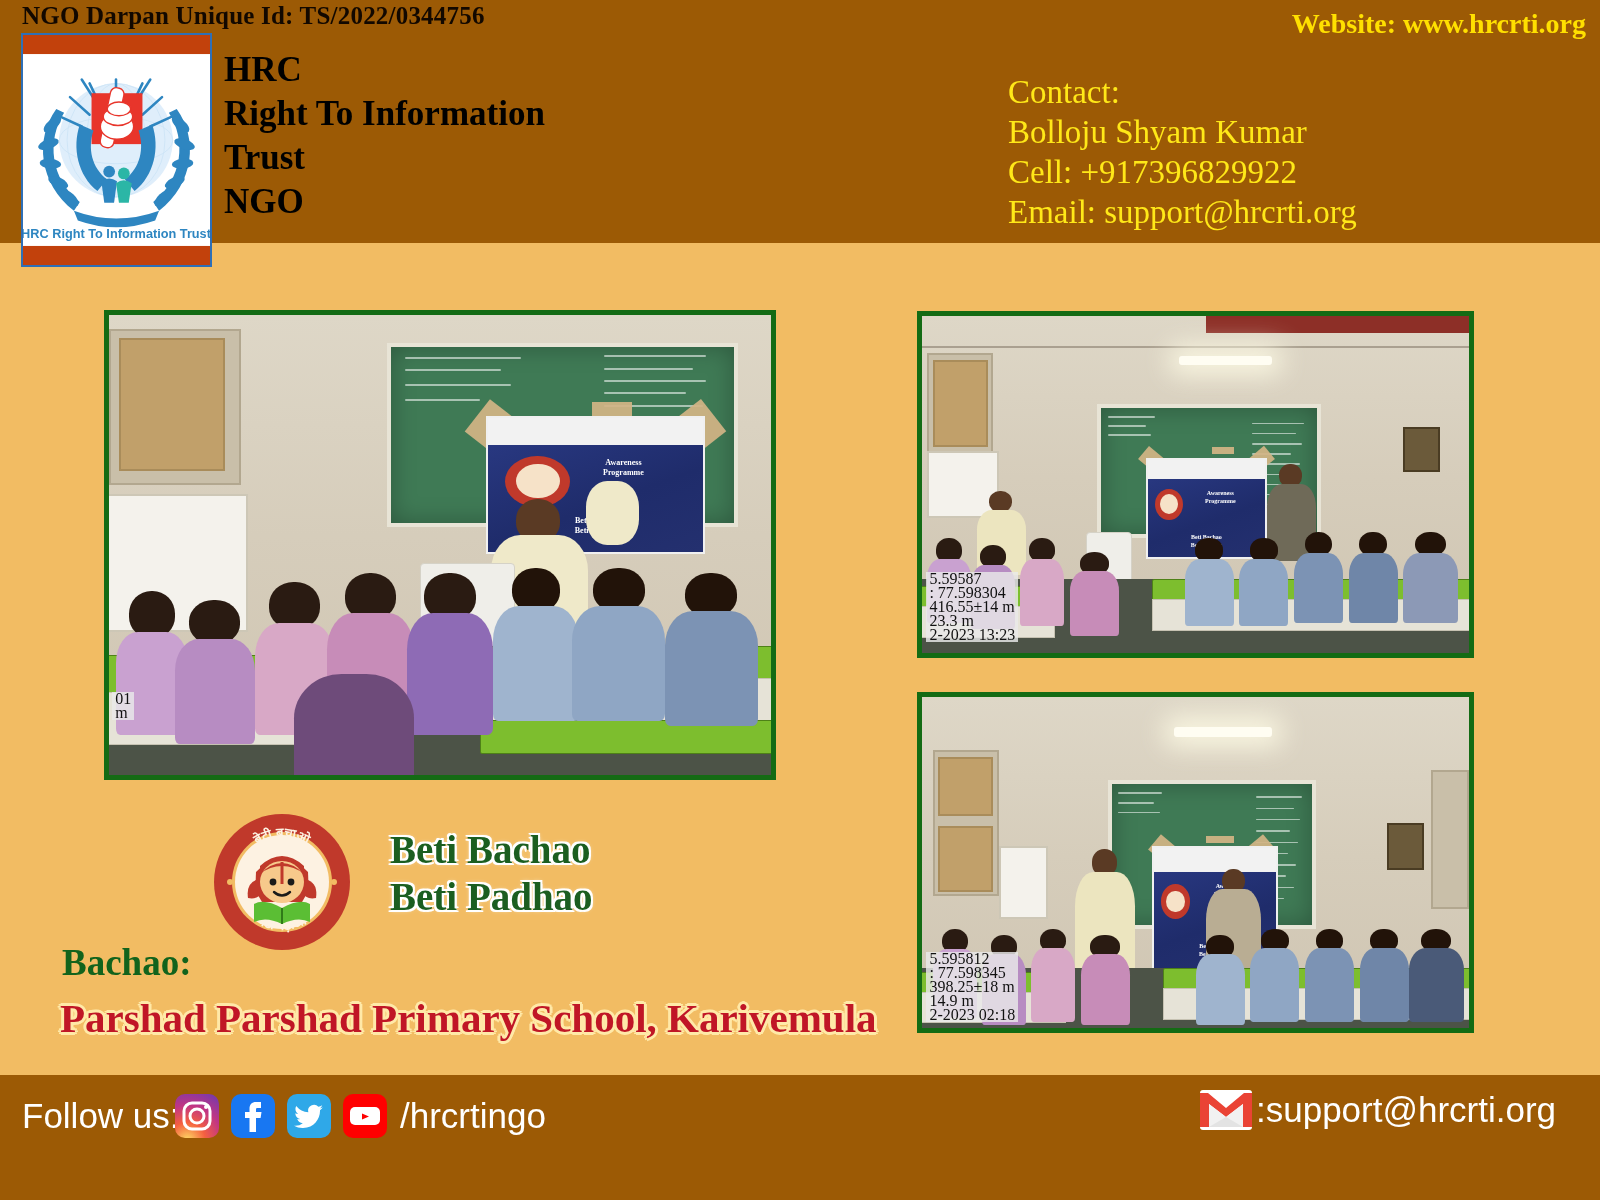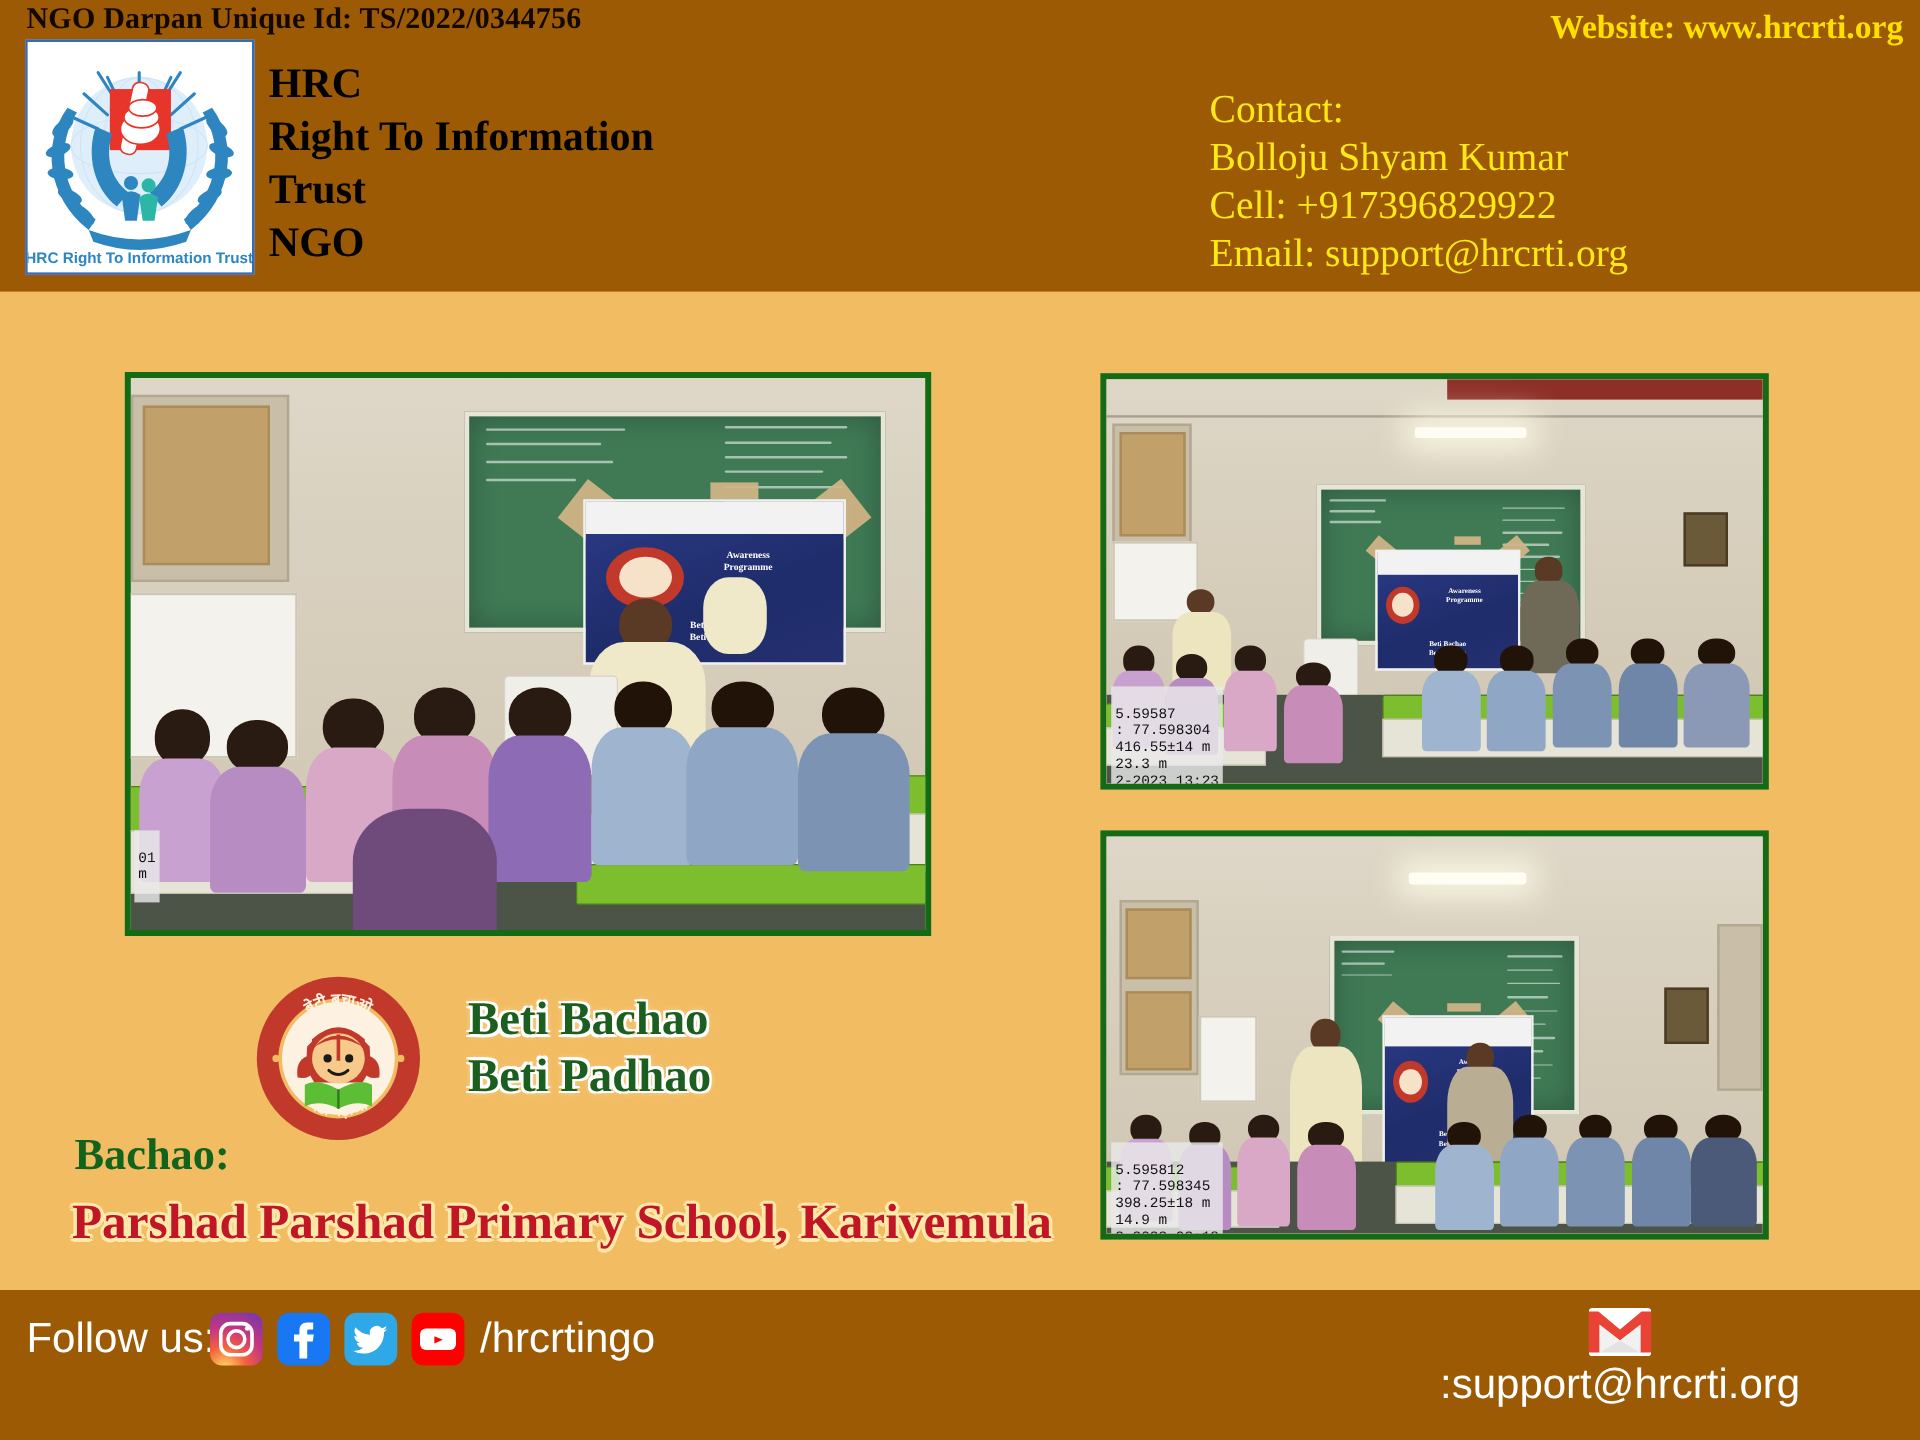--- a/index.html
+++ b/index.html
@@ -16,22 +16,22 @@
     position:absolute;left:0;top:0;width:1600px;height:243px;
     background:#9C5A05;
   }
   .darpan-id{
     position:absolute;left:22px;top:2px;
     font-family:"Liberation Serif",serif;
     font-weight:bold;font-size:25px;color:#120800;
     letter-spacing:.2px;white-space:nowrap;
   }
   .logo-box{
-    position:absolute;left:21px;top:33px;width:191px;height:196px;
-    background:#f0abfc;border:2px solid #2E6FB7;box-sizing:border-box;
+    position:absolute;left:21px;top:33px;width:191px;height:234px;
+    background:#c2410c;border:2px solid #2E6FB7;box-sizing:border-box;
   }
   .logo-svg{display:block;width:100%;height:100%;}
   .org-name{
     position:absolute;left:224px;top:48px;
     font-family:Liberation Serif, serif;
     font-weight:bold;font-size:35px;line-height:44px;color:#000000;
     white-space:pre;
   }
   .website{
     position:absolute;right:14px;top:8px;
@@ -84,22 +84,22 @@
   .chair{position:absolute;background:#efeee9;border:1px solid #d5d2c7;border-radius:4px 4px 2px 2px;}
   .desk{position:absolute;background:#7DBE2E;border:1px solid #4e8117;border-radius:2px;}
   .desk-top{position:absolute;background:#e6e3d7;border:1px solid #c6c2b2;}
   .floor{position:absolute;left:0;bottom:0;width:100%;background:#4c5347;}
   .person{position:absolute;}
   .head{position:absolute;border-radius:48% 48% 45% 45%;background:#5a3a24;}
   .torso{position:absolute;border-radius:30% 30% 6% 6%;}
   .pic-frame{position:absolute;background:#6b5a3a;border:2px solid #4a3c23;}
   .gps{
     position:absolute;background:rgba(233,233,233,.82);color:#111;
-    font-family:Liberation Mono, monospace;font-size:12px;line-height:14px;
-    padding:16px 3px;white-space:pre;
+    font-family:Liberation Serif, serif;font-size:16px;line-height:14px;
+    padding:0 3px;white-space:pre;
   }
 
   
   .bbp-logo{position:absolute;left:212px;top:812px;width:140px;height:140px;}
   .bbp-text{
     position:absolute;left:390px;top:826px;
     font-family:"Liberation Serif",serif;font-weight:bold;
     font-size:39px;line-height:47px;color:#1B5E20;white-space:pre;
     text-shadow:-2px -2px 0 #fff,2px -2px 0 #fff,-2px 2px 0 #fff,2px 2px 0 #fff,0 0 5px rgba(255,255,255,.9);
   }
@@ -130,21 +130,21 @@
   .sicon{width:44px;height:44px;border-radius:10px;position:relative;display:block;}
   .ig{background:
       radial-gradient(circle at 28% 105%,#FDDB63 0%,#F56040 32%,#C13584 62%,#6A3AB2 100%);}
   .fb{background:#1877F2;}
   .tw{background:#2FA8E8;}
   .yt{background:#FF0000;}
   .handle{
     position:absolute;left:400px;top:1096px;
     font-size:35px;color:#ffffff;font-family:"Liberation Sans",sans-serif;
   }
-  .gmail-wrap{position:absolute;left:1200px;top:1090px;display:flex;align-items:center;gap:4px;flex-direction:column;}
+  .gmail-wrap{position:absolute;left:1200px;top:1090px;display:flex;align-items:center;gap:4px;}
   .gmail-icon{width:52px;height:40px;display:block;}
   .gmail-text{font-size:35px;color:#ffffff;font-family:"Liberation Sans",sans-serif;}
 </style>
 </head>
 <body>
 
 <div class="poster">
 
   <div class="header">
 

